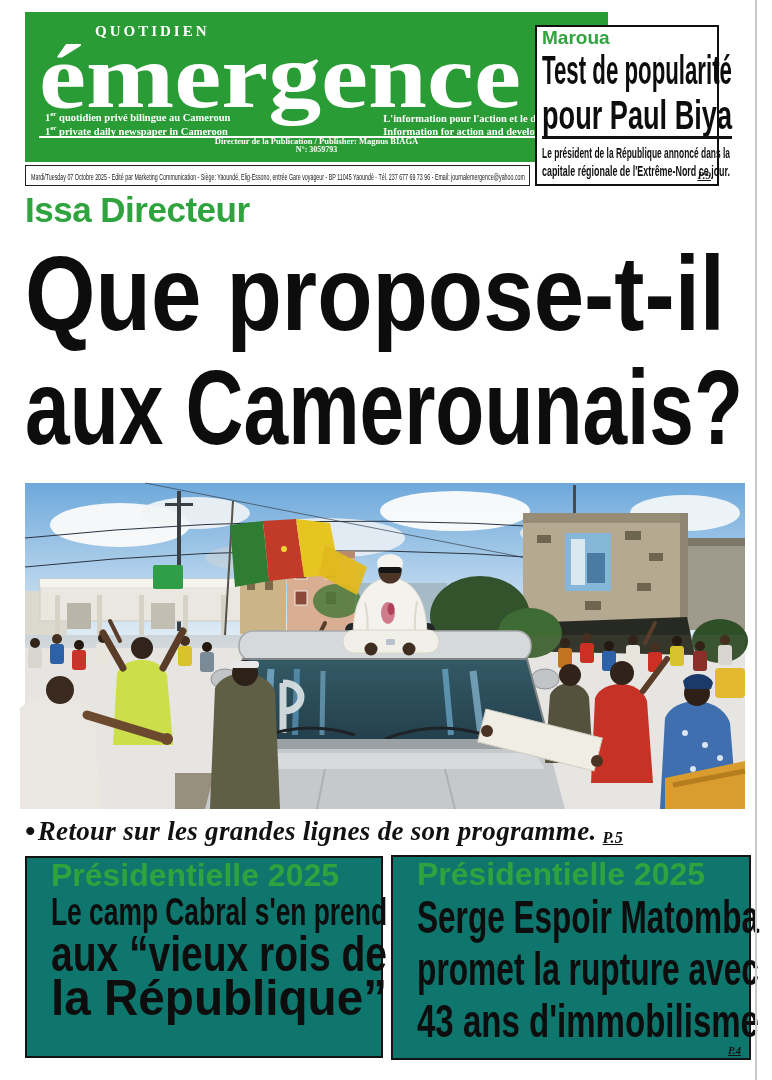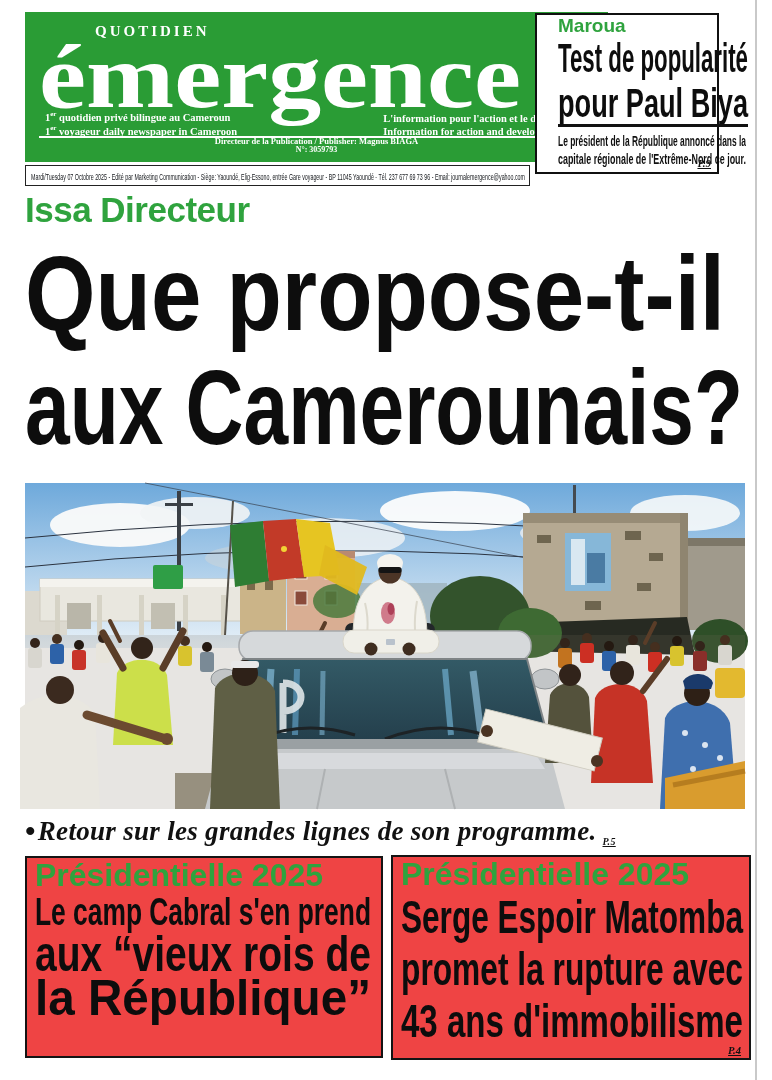--- a/index.html
+++ b/index.html
@@ -19,38 +19,38 @@
   .pub-block { position:absolute; left:0; right:0; top:125px; text-align:center; color:#fff; font-family:"Liberation Serif",serif; font-weight:700; line-height:1.1; }
   .pub-line { font-size:8.5px; }
   .price-line { font-size:8.5px; }
   .issue-line { font-size:8px; }
 
   
   .dateline { left:25px; top:165px; width:505px; height:21px; border:1.5px solid #222; display:flex; align-items:center; padding:0 3px; background:#fff; }
   .dl { font-family:"Liberation Sans",sans-serif; font-weight:400; font-size:9.5px; fill:#15181c; }
 
   
-  .tr-box { left:535px; top:13px; width:184px; height:161px; border:2.5px solid #101010; background:#fff; padding:1px 21px; }
+  .tr-box { left:535px; top:25px; width:184px; height:161px; border:2.5px solid #101010; background:#fff; padding:1px 5px; }
   .tr-kicker { font-weight:700; font-size:19px; color:var(--heading-green,#2fa33e); line-height:1.05; }
   .hl { font-family:"Liberation Sans",sans-serif; font-weight:700; fill:#0d0d0d; }
   .deckT { font-family:"Liberation Sans",sans-serif; font-weight:700; font-size:15.5px; fill:#101010; }
   .pref { font-family:"Liberation Serif",serif; font-weight:700; font-style:italic; text-decoration:underline; color:#111; }
   .tr-pref { position:absolute; right:6px; bottom:3px; font-size:11px;margin-top:13px; }
 
   
   .lead-kicker { left:25px; top:190px; font-weight:700; font-size:35px; letter-spacing:-0.5px; color:var(--heading-green,#2fa33e); }
   .main-hl { left:25px; top:234px; }
 
   
   .caption { left:25px; top:811px; width:722px; height:40px; display:flex; align-items:center; font-family:"Liberation Serif",serif; font-weight:700; font-style:italic; font-size:27px; color:#111; letter-spacing:0.3px; }
   .caption .bullet { font-style:normal; font-size:30px; margin-right:2px; line-height:0; }
-  .caption .pref { font-size:10px; margin-left:6px; align-self:flex-end; margin-bottom:4px; }
-
-  
-  .story-box { background:#ef4444; border:2px solid #141414; padding:2px 8px; }
+  .caption .pref { font-size:16px; margin-left:6px; align-self:flex-end; margin-bottom:4px; }
+
+  
+  .story-box { background:#0f766e; border:2px solid #141414; padding:2px 24px; }
   .box-left  { left:25px;  top:856px; width:358px; height:202px; }
   .box-right { left:391px; top:855px; width:360px; height:205px; border-width:2.5px; }
   .kickG { font-family:"Liberation Sans",sans-serif; font-weight:700; font-size:31px; fill:var(--heading-green,#2fa33e); }
   .note { font-family:"Liberation Serif",serif; font-weight:700; font-style:italic; font-size:14px; line-height:1.12; color:#151515; margin-top:3px; }
   .note .pref { font-size:11.5px; }
   .br-pref { position:absolute; right:8px; bottom:2px; font-size:10.5px;font-style:italic; }
 
   
   .right-rule { right:15px; top:0; width:2px; height:1080px; background:#c9c9c9; }
 </style>
@@ -58,21 +58,21 @@
 <body>
 
 <div class="abs masthead">
   <div class="masthead-kicker">QUOTIDIEN</div>
   <svg class="logo-svg" width="486" height="104">
     <text class="logoT" x="0" y="83" textLength="482" lengthAdjust="spacingAndGlyphs">émergence</text>
   </svg>
   <div class="taglines">
     <div>
       <div><span>1</span><sup>er</sup> <span>quotidien privé bilingue au Cameroun</span></div>
-      <div><span>1</span><sup>er</sup> <span>voyageur daily newspaper in Cameroon</span></div>
+      <div><span>1</span><sup>er</sup> <span>private daily newspaper in Cameroon</span></div>
     </div>
     <div style="text-align:left">
       <div>L'information pour l'action et le développement</div>
       <div>Information for action and development</div>
     </div>
   </div>
   <div class="mast-rule"></div>
   <div class="pub-block">
     <div class="pub-line">Directeur de la Publication / Publisher:  Magnus BIAGA</div>
     <div class="issue-line">N°: 3059793</div>

